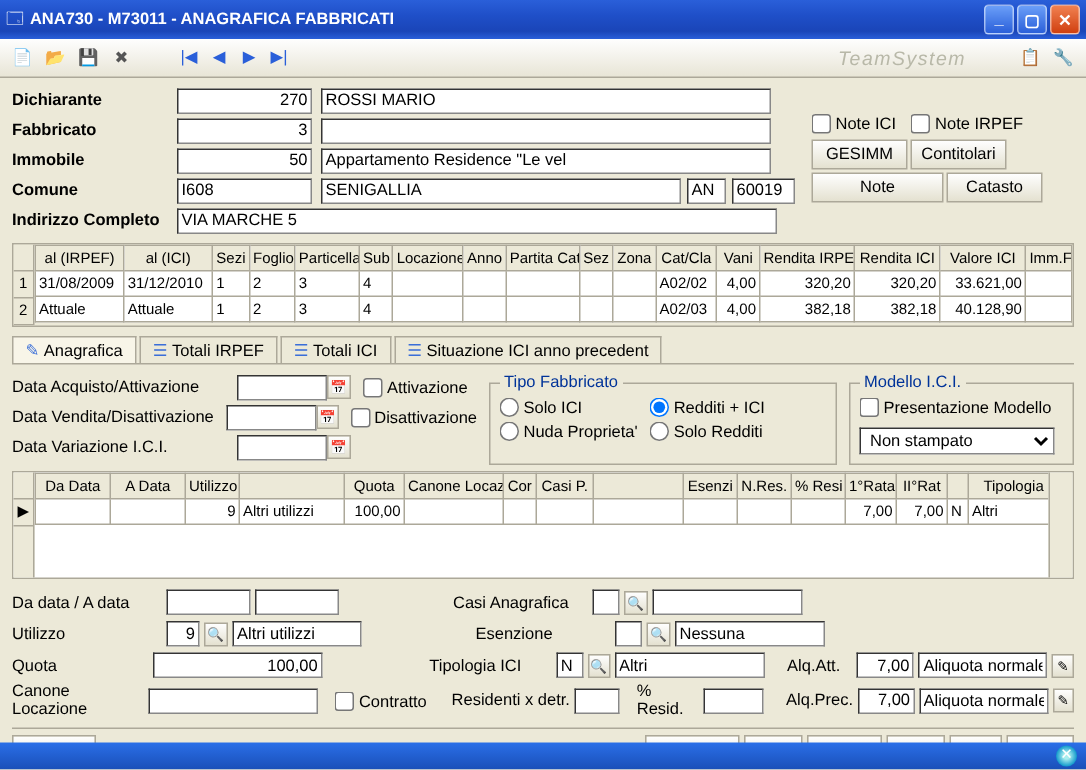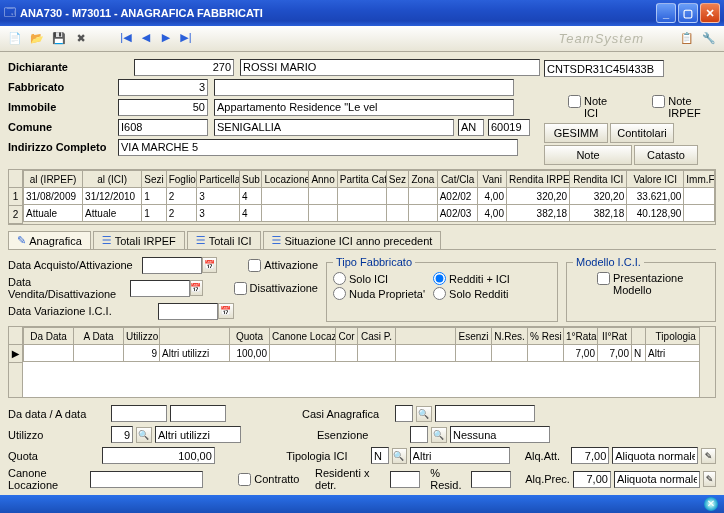--- a/index.html
+++ b/index.html
@@ -17,21 +17,21 @@
 .tsep { width: 20px; }
 .brand { margin-left: auto; color: #b8b8a8; font-style: italic; font-size: 13px; letter-spacing: 1px; padding-right: 30px; }
 
 .content { padding: 6px 8px; background: #ece9d8; }
 
 .formrow { display: flex; align-items: center; margin-bottom: 2px; min-height: 18px; }
 .lbl { width: 110px; color: #000; font-weight: bold; }
 input.fld,.fld { background: #fff; border: 1px inset #888; height: 17px; padding: 0 2px; font-size: 11px; }
 .fld.r { text-align: right; }
 .btnflat { background: linear-gradient(#fefefe,#e4e1d0); border: 1px solid #aca899; height: 20px; padding: 0 6px; font-size: 11px; display: inline-flex; align-items: center; justify-content: center; }
-.chk { display: inline-flex; align-items: flex-start; gap: 3px; margin-left: 24px; }
+.chk { display: inline-flex; align-items: flex-end; gap: 3px; }
 
 .headerform { display: flex; gap: 4px; }
 .hf-left { flex: 1; }
 .hf-right { display: flex; flex-direction: column; gap: 2px; padding-top: 2px; }
 
 table.grid { border-collapse: collapse; width: 100%; background: #fff; table-layout: fixed; }
 table.grid th, table.grid td { border: 1px solid #aca899; padding: 1px 2px; height: 17px; overflow: hidden; white-space: nowrap; font-size: 10px; }
 table.grid th { background: #ece9d8; font-weight: normal; }
 .gridwrap { display:flex; border:1px solid #aca899; margin-top:4px; }
 .rowhead { width:14px; background:#ece9d8; border-right:1px solid #aca899; display:flex; flex-direction:column; }
@@ -92,21 +92,21 @@
   <div class="tbtn">📋</div>
   <div class="tbtn">🔧</div>
 </div>
 
 <div class="content">
 
   <div class="headerform">
     <div class="hf-left">
       <div class="formrow">
         <span class="lbl">Dichiarante</span>
-        <input class="fld r" style="width: 100px; margin-left: 16px;" value="270">
+        <input class="fld r" style="width: 90px;" value="270">
         <span style="width:6px"></span>
         <input class="fld" style="width: 300px;" value="ROSSI MARIO">
       </div>
       <div class="formrow">
         <span class="lbl">Fabbricato</span>
         <input class="fld r" style="width: 90px;" value="3">
         <span style="width:6px"></span>
         <input class="fld" style="width: 300px;">
       </div>
       <div class="formrow">
@@ -122,21 +122,20 @@
         <input class="fld" style="width: 240px;" value="SENIGALLIA">
         <input class="fld" style="width: 26px; margin-left: 4px;" value="AN">
         <input class="fld" style="width: 42px; margin-left: 4px;" value="60019">
       </div>
       <div class="formrow">
         <span class="lbl">Indirizzo Completo</span>
         <input class="fld" style="width: 400px; margin-left: 0px;" value="VIA MARCHE 5">
       </div>
     </div>
     <div class="hf-right" style="min-width:175px">
-      <input class="fld" style="width: 120px;" value="CNTSDR31C45I433B">
       <div style="height:14px"></div>
       <div style="display:flex;gap:10px">
         <label class="chk">
             <input type="checkbox" style="">
             <span>Note ICI</span>
           </label>
         <label class="chk">
             <input type="checkbox" style="">
             <span>Note IRPEF</span>
           </label>
@@ -302,20 +301,21 @@
             </label>
         </div>
       </div>
     </fieldset>
     <fieldset style="width:150px">
       <legend>Modello I.C.I.</legend>
       <label class="chk">
           <input type="checkbox" style="">
           <span>Presentazione Modello</span>
         </label>
+      <select class="fld" style="width:130px;margin-top:4px"><option>Non stampato</option></select>
     </fieldset>
   </div>
 
   <div class="subgrid">
     <div class="rowhead">
       <div></div>
       <div>▶</div>
     </div>
     <div style="flex:1;overflow:hidden">
       <table class="grid" id="grid2">

